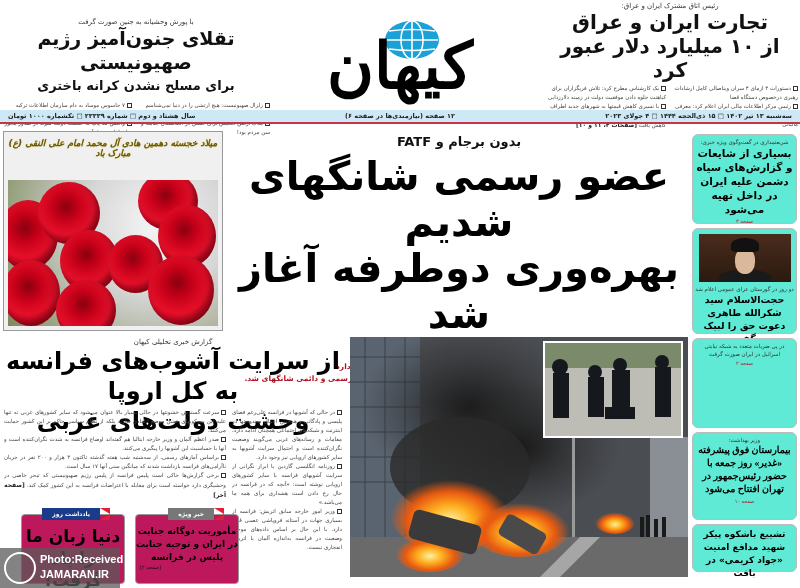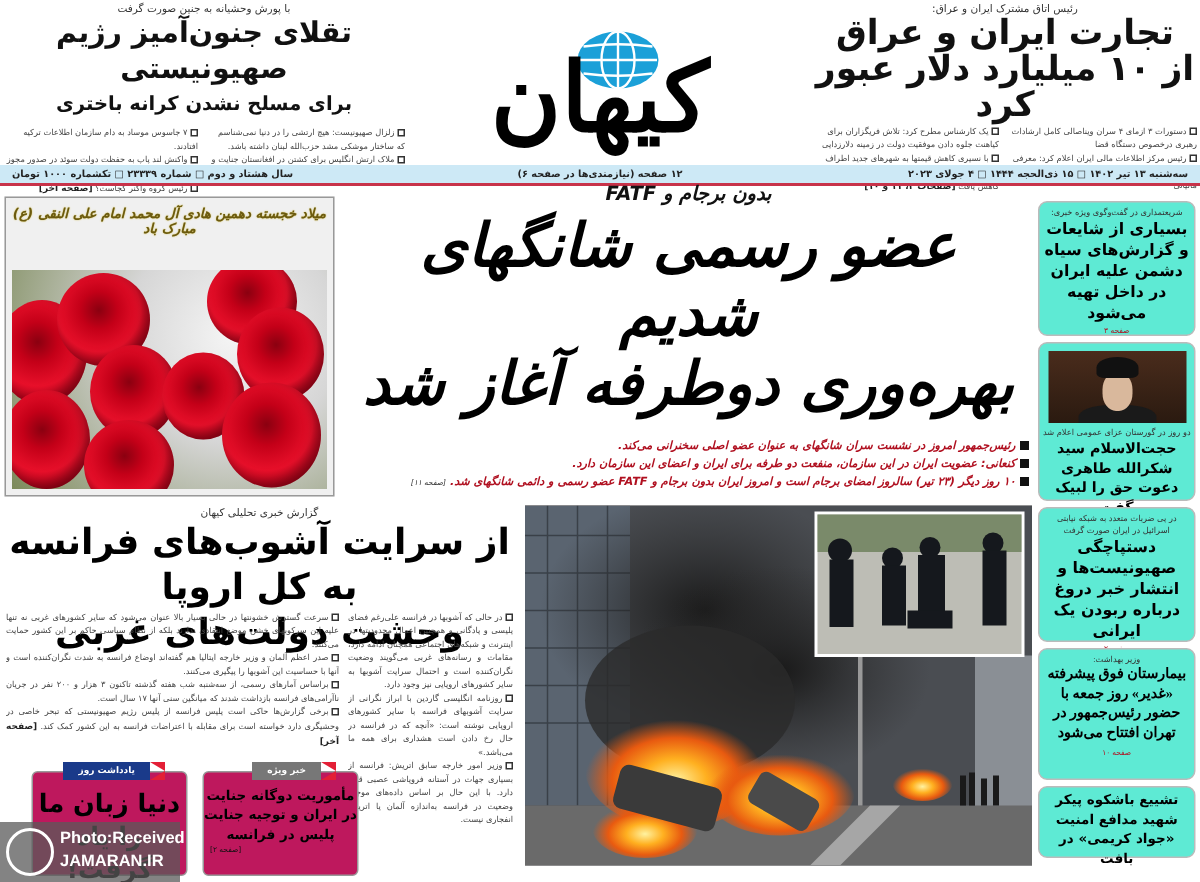--- a/index.html
+++ b/index.html
@@ -3,21 +3,21 @@
 <meta charset="utf-8">
 <style>
   * { box-sizing: border-box; margin: 0; padding: 0; }
   html, body { width: 800px; height: 588px; overflow: hidden; background: #fff; }
   body { font-family: "DejaVu Sans", sans-serif; color: #111; position: relative; direction: rtl; }
 
   .abs { position: absolute; }
 
   
   .kicker { font-size: 7px; color: #333; text-align: center; }
-  .top-head { font-weight: bold; font-size: 23px; line-height: 24px; text-align: center; color: #111; }
+  .top-head { font-weight: bold; font-size: 20px; line-height: 24px; text-align: center; color: #111; }
   .brief { font-size: 5.5px; line-height: 9px; color: #444; }
   .brief .b { display:inline-block; width:5px; height:5px; border:1px solid #333; margin-left:2px; vertical-align:middle; }
   .pageref { font-size: 6px; font-weight: bold; color: #222; }
 
   
   .masthead { left: 286px; top: 6px; width: 228px; height: 100px; }
   .mast-text { position:absolute; left:0; top:22px; width:228px; text-align:center; font-family: "DejaVu Serif", serif; font-size: 64px; font-weight: bold; color:#000; letter-spacing: -2px; line-height: 76px; }
   .globe { position:absolute; left: 98px; top: 14px; width: 56px; height: 40px; }
 
   
@@ -60,21 +60,21 @@
 
   
   .photo { left: 350px; top: 337px; width: 338px; height: 240px; background: #3d3d3d; overflow: hidden; }
   .watermark { left: 0; top: 548px; width: 120px; height: 40px; background: rgba(90,90,90,.75); color:#fff; }
   .wm-logo { position:absolute; left: 4px; top: 4px; width: 32px; height: 32px; border:2px solid #fff; border-radius:50%; }
   .wm-text { position:absolute; left: 40px; top: 4px; font-size: 11px; line-height: 15px; direction: ltr; font-family: "Liberation Sans", sans-serif; font-weight: bold; }
 </style>
 </head>
 <body>
 
-<div class="abs" style="left:2px; top:2px; width:268px; height:106px;">
+<div class="abs" style="left:2px; top:18px; width:268px; height:106px;">
   <div class="kicker">با پورش وحشیانه به جنین صورت گرفت</div>
   <div class="top-head" style="font-size:19px;">تقلای جنون‌آمیز رژیم صهیونیستی</div>
   <div class="top-head" style="font-size:13px;">برای مسلح نشدن کرانه باختری</div>
   <div style="display:flex; gap:8px; margin-top:3px;">
     <div class="brief" style="flex:1;">
       <div><span class="b"></span><span>زلزال صهیونیست: هیچ ارتشی را در دنیا نمی‌شناسم که ساختار موشکی مشد حزب‌الله لبنان داشته باشد.</span></div>
       <div><span class="b"></span><span>ملاک ارتش انگلیس برای کشتن در افغانستان جنایت و سن مردم بود!</span></div>
     </div>
     <div class="brief" style="flex:1;">
       <div><span class="b"></span><span>۷ جاسوس موساد به دام سازمان اطلاعات ترکیه افتادند.</span></div>
@@ -113,21 +113,21 @@
     </div>
   </div>
 </div>
 
 <div class="abs band">
   <span style="right:8px;">سه‌شنبه ۱۳ تیر ۱۴۰۲ □ ۱۵ ذی‌الحجه ۱۴۴۴ □ ۴ جولای ۲۰۲۳</span>
   <span style="left:50%; transform:translateX(-50%);">۱۲ صفحه (نیازمندی‌ها در صفحه ۶)</span>
   <span style="left:8px;">سال هشتاد و دوم □ شماره ۲۳۳۳۹ □ تکشماره ۱۰۰۰ تومان</span>
 </div>
 
-<div class="abs" style="left:230px; top:122px; width:458px; height:205px;font-style:italic;">
+<div class="abs" style="left:230px; top:134px; width:458px; height:205px;">
   <div class="super">بدون برجام و FATF</div>
   <div class="main-head" style="margin-top:4px;">عضو رسمی شانگهای شدیم</div>
   <div class="main-head">بهره‌وری دوطرفه آغاز شد</div>
   <div class="red-bullets" style="margin-top:12px; padding-right:2px;">
     <div><span class="b"></span><span>رئیس‌جمهور امروز در نشست سران شانگهای به عنوان عضو اصلی سخنرانی می‌کند.</span></div>
     <div><span class="b"></span><span>کنعانی: عضویت ایران در این سازمان، منفعت دو طرفه برای ایران و اعضای این سازمان دارد.</span></div>
     <div><span class="b"></span><span>۱۰ روز دیگر (۲۳ تیر) سالروز امضای برجام است و امروز ایران بدون برجام و FATF عضو رسمی و دائمی شانگهای شد.</span> <span style="color:#333; font-size:5px; font-weight:normal;">[صفحه ۱۱]</span></div>
   </div>
 </div>
 
@@ -156,21 +156,20 @@
     <div class="robe"></div>
       <div class="face"></div>
       <div class="turban"></div>
   </div>
   <div class="side-kicker">دو روز در گورستان عزای عمومی اعلام شد</div>
   <div class="side-head" style="font-size:9.5px; line-height:13px;">حجت‌الاسلام سید شکرالله طاهری دعوت حق را لبیک گفت</div>
   <div class="side-ref">صفحه ۳</div>
 </div>
 <div class="abs side-box" style="top:338px; height:90px;">
   <div class="side-kicker">در پی ضربات متعدد به شبکه نیابتی اسرائیل در ایران صورت گرفت</div>
-  <div class="side-head">دستپاچگی صهیونیست‌ها و انتشار خبر دروغ درباره ربودن یک ایرانی</div>
   <div class="side-ref">صفحه ۲</div>
 </div>
 <div class="abs side-box" style="top:432px; height:88px;font-family:Liberation Serif, serif;">
   <div class="side-kicker">وزیر بهداشت:</div>
   <div class="side-head" style="font-size:9.5px; line-height:13px;">بیمارستان فوق پیشرفته «غدیر» روز جمعه با حضور رئیس‌جمهور در تهران افتتاح می‌شود</div>
   <div class="side-ref">صفحه ۱۰</div>
 </div>
 <div class="abs side-box" style="top:524px; height:48px;">
   <div class="side-head" style="font-size:9px; line-height:13px;">تشییع باشکوه پیکر شهید مدافع امنیت «جواد کریمی» در بافت</div>
 </div>

